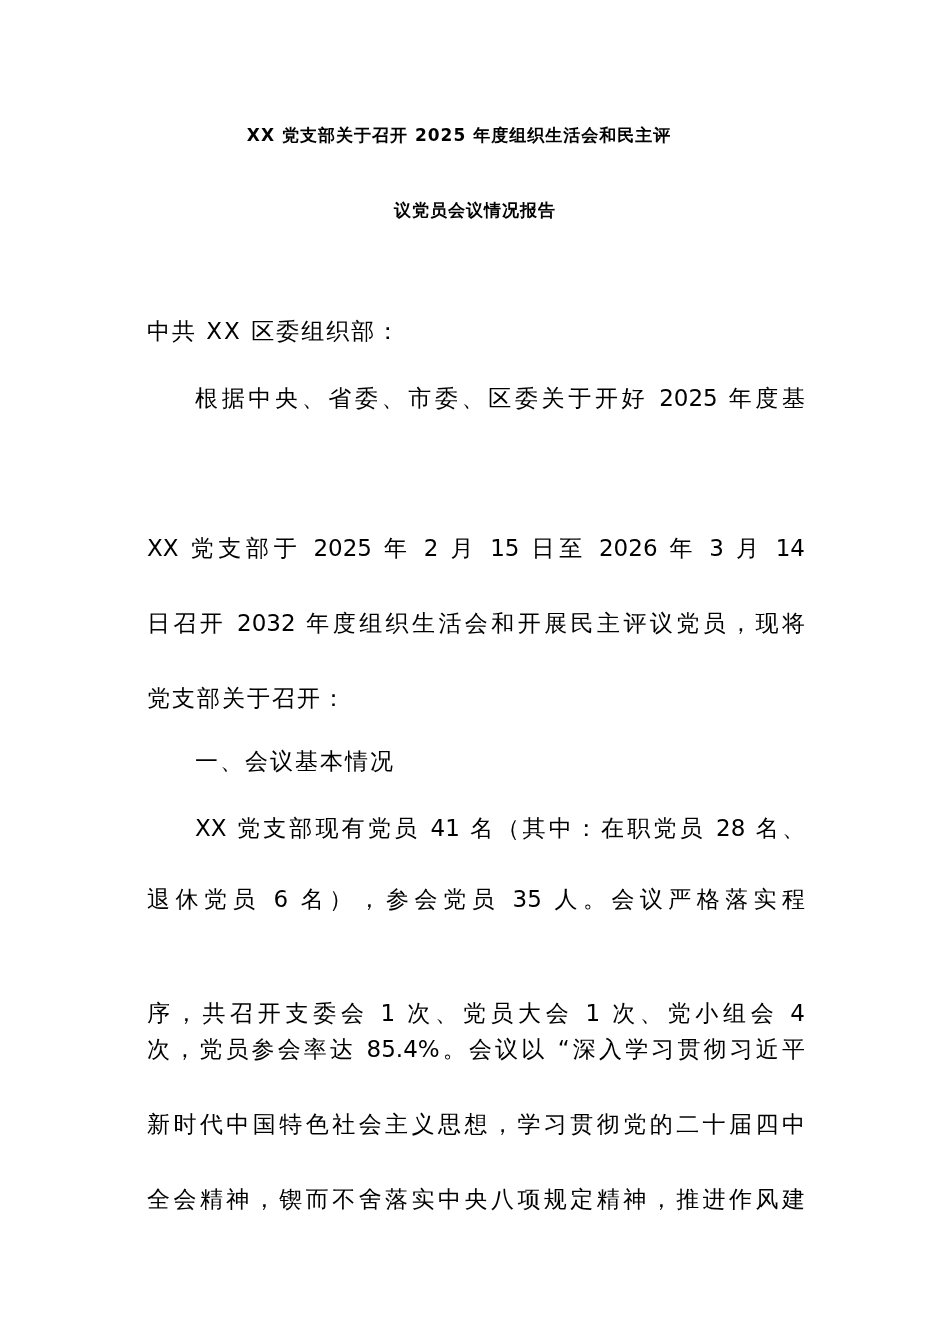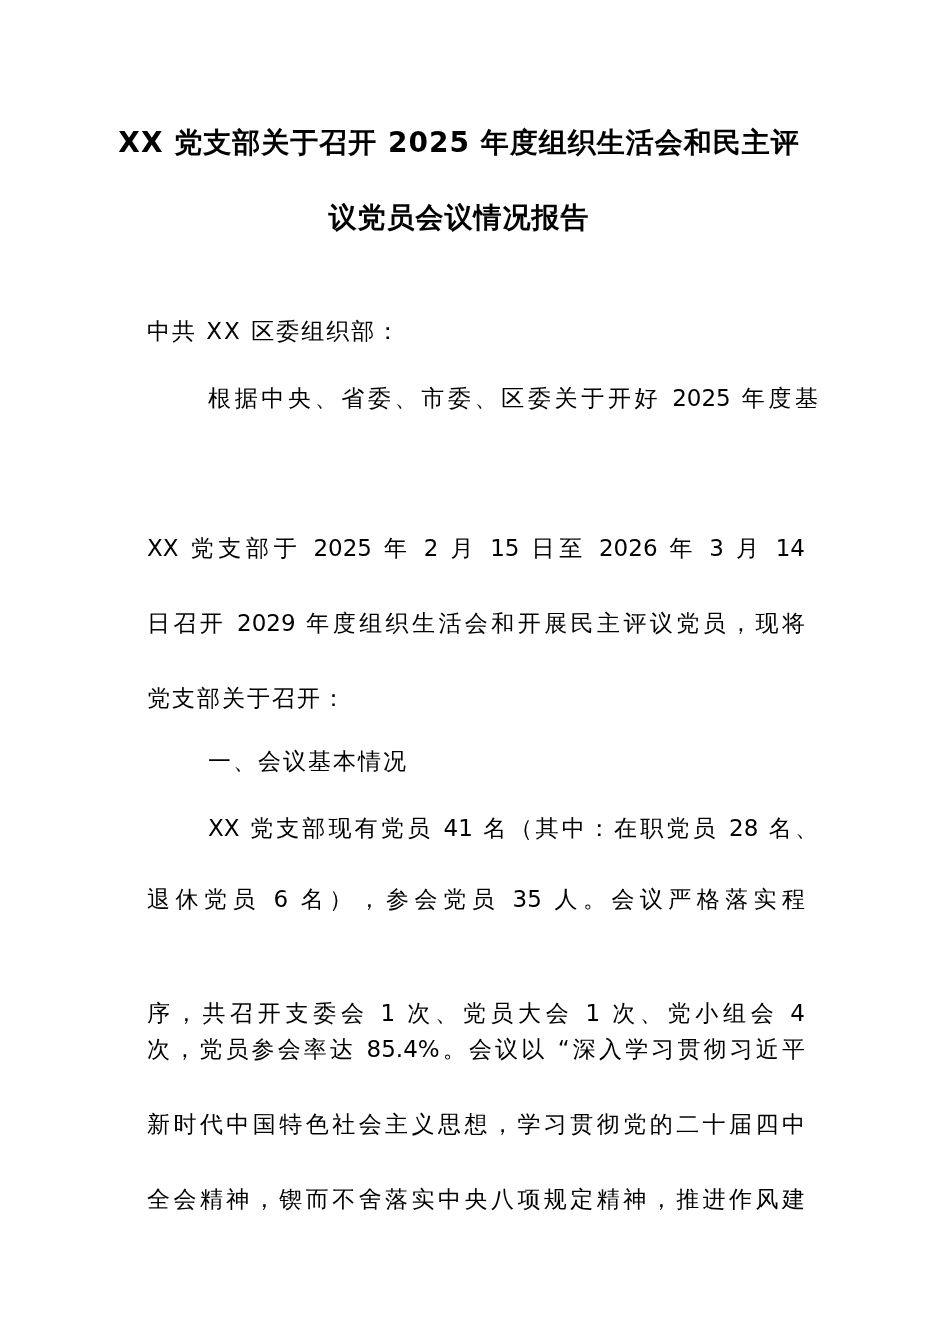--- a/index.html
+++ b/index.html
@@ -19,50 +19,50 @@
       position: absolute;
       left: 0; top: 0;
       width: 950px; height: 1344px;
       background: #ffffff;
     }
     .title-line {
       position: absolute;
       left: 0;
       width: 918px;
       text-align: center;
-      font-size: 28px;
+      font-size: 17px;
       font-weight: bold;
       letter-spacing: 1px;
       white-space: nowrap;
     }
     .line {
       position: absolute;
       left: 147px;
       width: 658px;
       font-size: 23px;
       white-space: nowrap;
       text-align: justify;
       text-align-last: justify;
       line-height: 30px;
     }
-    .line.indent { left: 208px; width: 610px; }
+    .line.indent { left: 195px; width: 610px; }
     .line.noj { text-align: left; text-align-last: left; letter-spacing: 2px; }
   </style>
 </head>
 <body>
 
 <div class="page">
   <div class="title-line" style="top:124px;">XX 党支部关于召开 2025 年度组织生活会和民主评</div>
-  <div class="title-line" style="top:199px;">议党员会议情况报告</div>
+  <div class="title-line" style="top:199px;padding-left:16px;">议党员会议情况报告</div>
 
   <div class="line noj" style="top:316px;">中共 XX 区委组织部：</div>
 
   <div class="line indent" style="top:383px;">根据中央、省委、市委、区委关于开好 2025 年度基</div>
   <div class="line" style="top:533px;">XX 党支部于 2025 年 2 月 15 日至 2026 年 3 月 14</div>
-  <div class="line" style="top:608px;">日召开 2029 年度组织生活会和开展民主评议党员，现将</div>
+  <div class="line" style="top:608px;">日召开 2032 年度组织生活会和开展民主评议党员，现将</div>
   <div class="line noj" style="top:683px;">党支部关于召开：</div>
 
   <div class="line indent noj" style="top:746px;">一、会议基本情况</div>
 
   <div class="line indent" style="top:813px;">XX 党支部现有党员 41 名（其中：在职党员 28 名、</div>
   <div class="line" style="top:884px;">退休党员 6 名），参会党员 35 人。会议严格落实程</div>
   <div class="line" style="top:958px;margin-top:40px;">序，共召开支委会 1 次、党员大会 1 次、党小组会 4</div>
   <div class="line" style="top:1034px;">次，党员参会率达 85.4%。会议以 “深入学习贯彻习近平</div>
   <div class="line" style="top:1109px;">新时代中国特色社会主义思想，学习贯彻党的二十届四中</div>
   <div class="line" style="top:1184px;">全会精神，锲而不舍落实中央八项规定精神，推进作风建</div>

